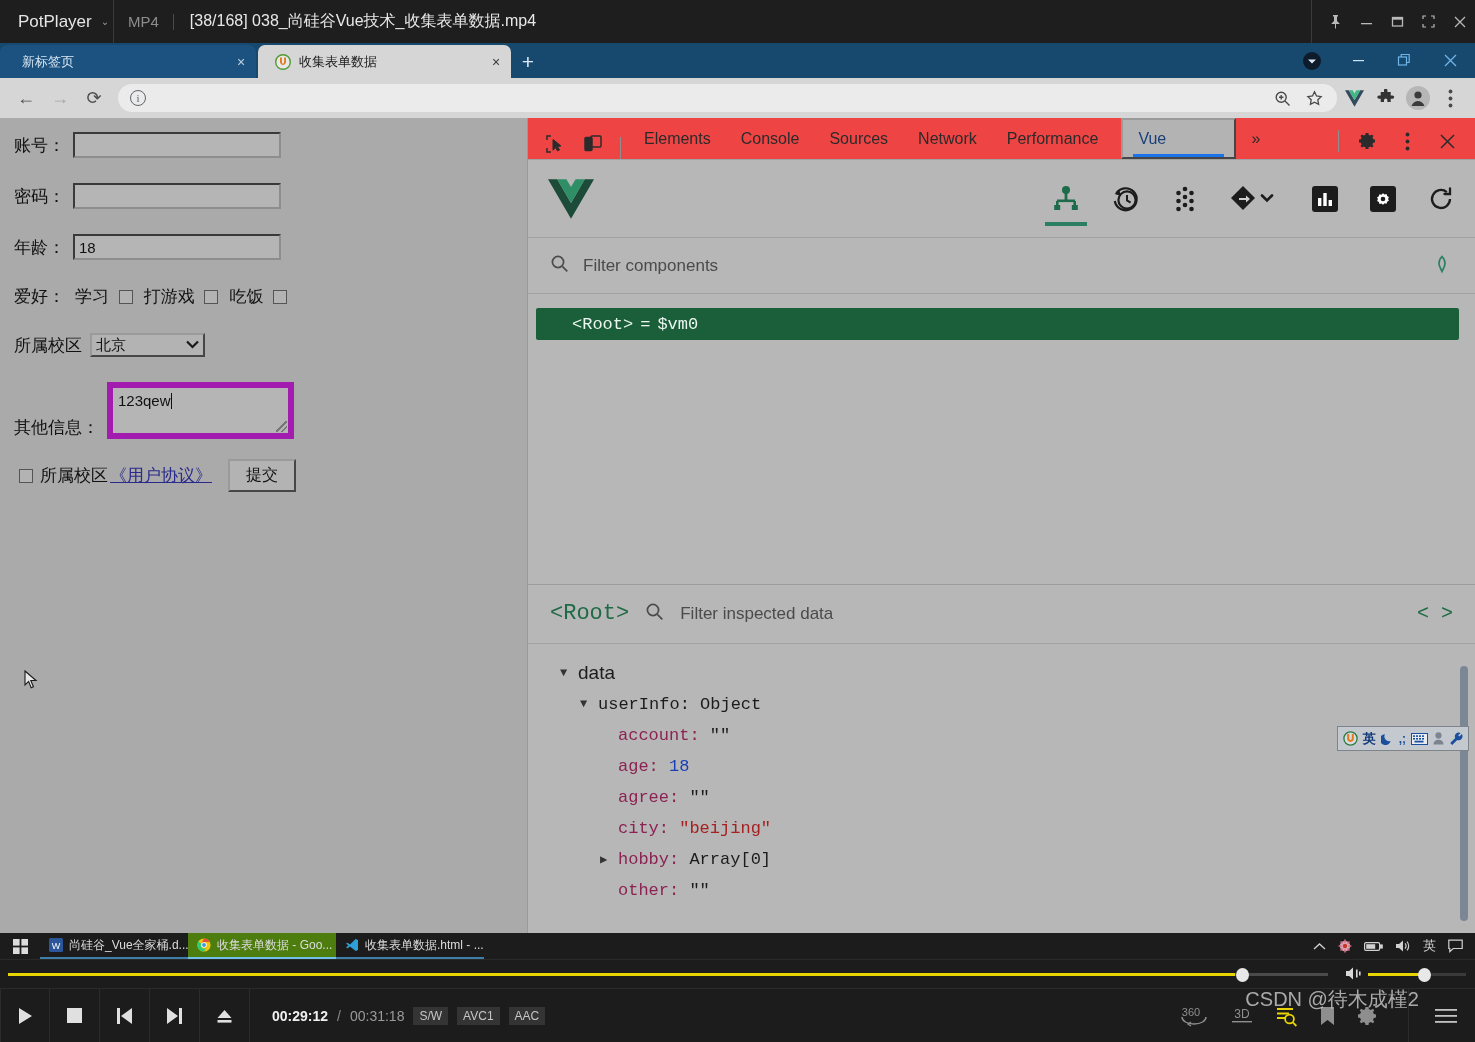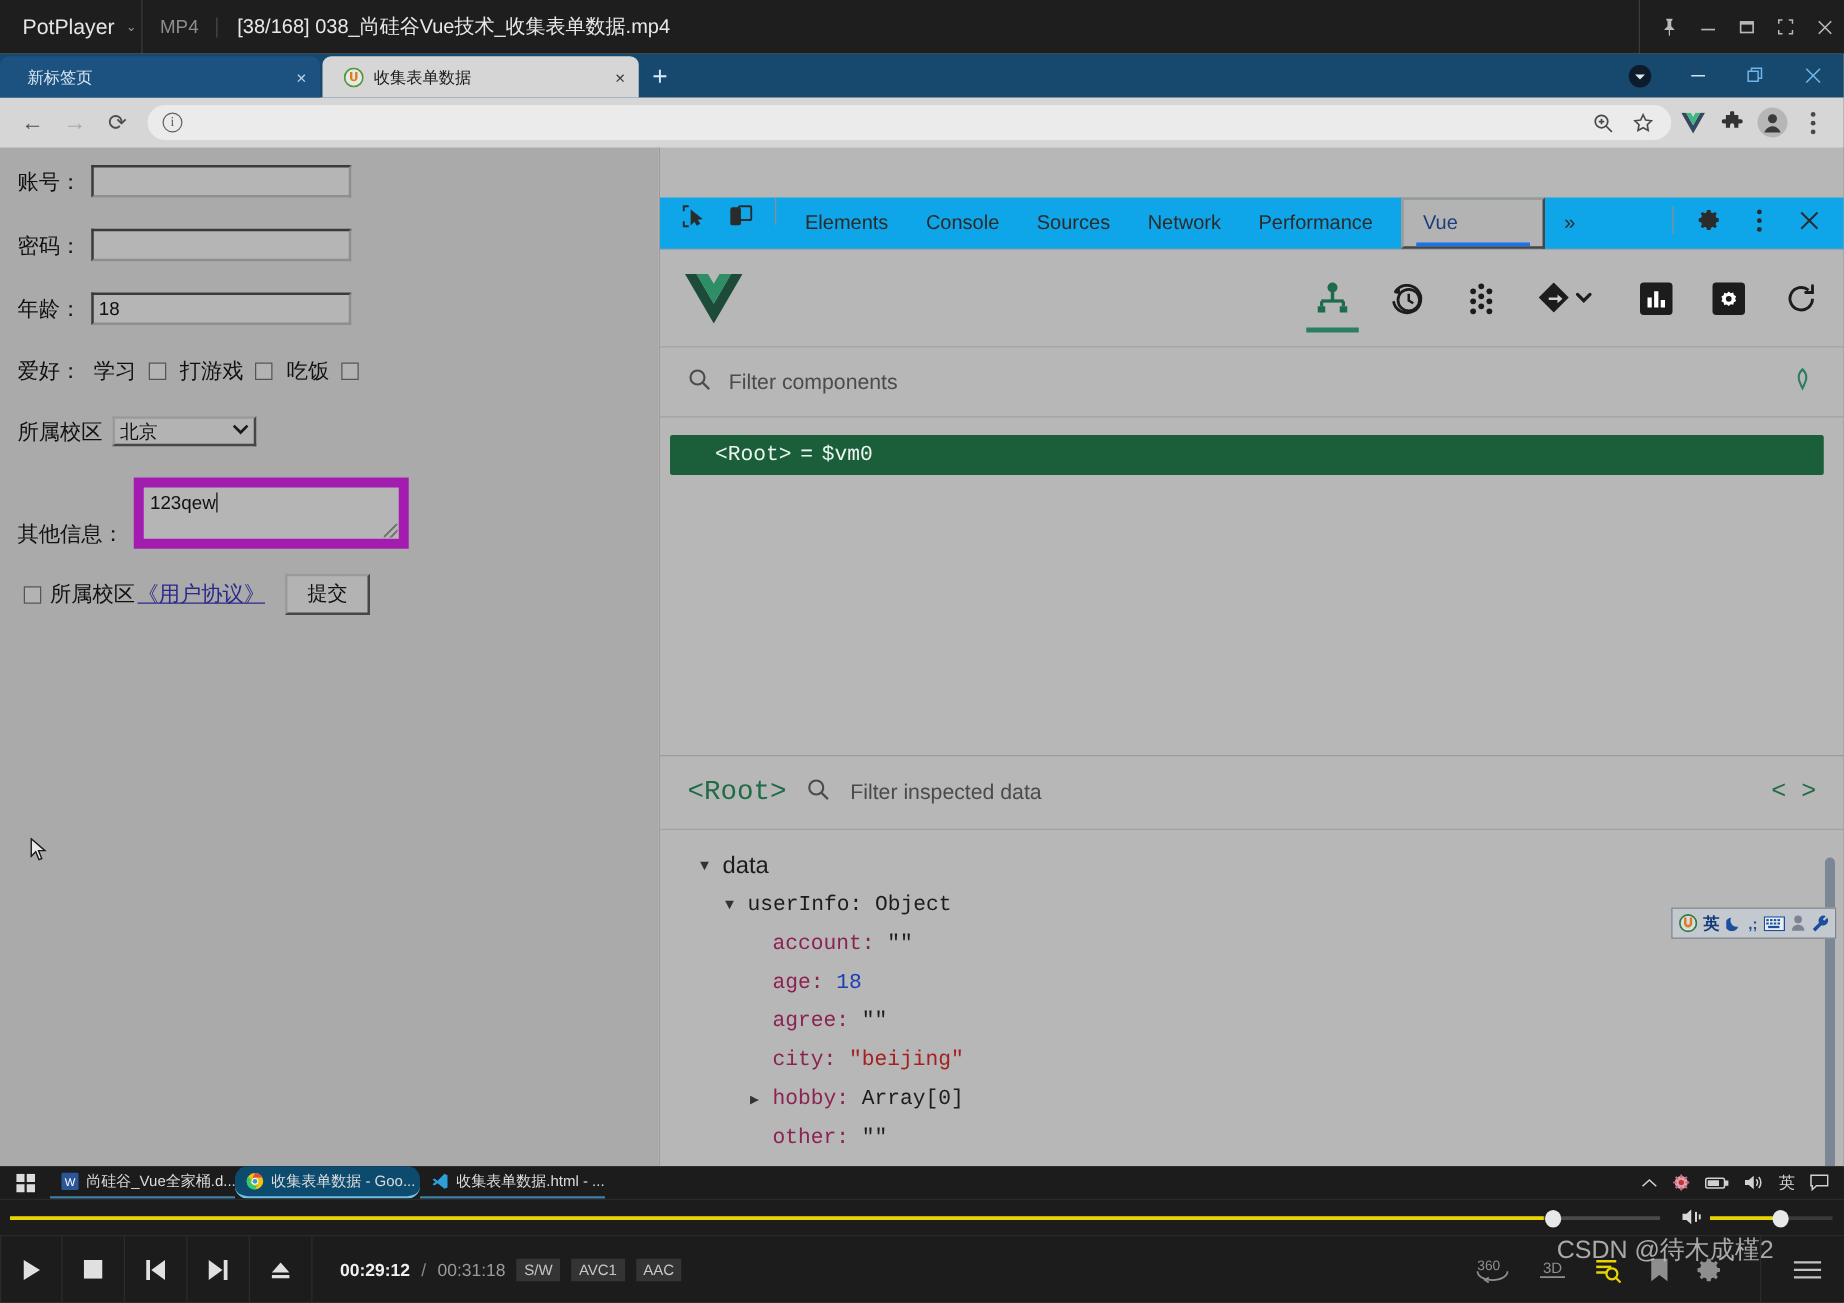--- a/index.html
+++ b/index.html
@@ -120,22 +120,22 @@
   }
   .sel {
     margin-left: 8px; height: 24px; width: 115px;
     border: 2px outset #9a9a9a; background: #b3b3b3; font-size: 15px;
     display: flex; align-items: center; padding: 0 4px; color: #111;
     font-family: "Liberation Sans", sans-serif;
   }
   .sel .chev { margin-left: auto; font-size: 11px; }
   .ta-row { display: flex; align-items: flex-end; margin-bottom: 20px; }
   .ta {
-    width: 220px; height: 57px; margin-left: 8px;
-    border: 8px solid #a21caf; background: #b5b5b5; font-size: 15px;
+    width: 187px; height: 57px; margin-left: 8px;
+    border: 6px solid #a21caf; background: #b5b5b5; font-size: 15px;
     padding: 4px 5px; color: #111; position: relative;
     font-family: "Liberation Sans", sans-serif;
   }
   .ta .caret {
     display: inline-block; width: 1px; height: 16px; background: #111;
     vertical-align: -3px;
   }
   .ta .resize {
     position: absolute; right: 1px; bottom: 1px; width: 11px; height: 11px;
     background: linear-gradient(135deg, transparent 45%, #777 45%, #777 55%, transparent 55%,
@@ -151,22 +151,22 @@
   .cursor-arrow {
     position: absolute; left: 24px; top: 552px; width: 14px; height: 20px; pointer-events: none;
   }
 
   
   .devtools {
     flex: 1; background: #b7b7b7; display: flex; flex-direction: column;
     border-left: 1px solid #9a9a9a;
   }
   .dt-tabbar {
-    height: 42px; display: flex; align-items: flex-start; padding-left: 8px;
-    border-bottom: 1px solid #a2a2a2; background: #0ea5e9; margin-top: 40px;
+    height: 42px; display: flex; align-items: flex-end; padding-left: 8px;
+    border-bottom: 1px solid #a2a2a2; background: #ef4444;
   }
   .dt-ic { width: 38px; height: 30px; display: flex; align-items: center; justify-content: center; }
   .dt-vdiv { width: 1px; height: 22px; background: #8f8f8f; margin: 0 8px; }
   .dt-tab {
     padding: 0 15px; height: 41px; display: flex; align-items: center;
     font-size: 16px; color: #2b2b2b; position: relative;
   }
   .dt-tab.sel { color: #1a3f7a; }
   .dt-tab.sel::after {
     content: ''; position: absolute; left: 10px; right: 10px; bottom: 0; height: 3px; background: #1a73e8;
@@ -242,21 +242,21 @@
   
   .taskbar {
     position: absolute; left: 0; top: 933px; width: 1475px; height: 26px;
     background: #1c1c1c; display: flex; align-items: center; color: #dcdcdc; font-size: 12px;
   }
   .tb-start { width: 40px; display: flex; align-items: center; justify-content: center; }
   .tb-item {
     height: 26px; display: flex; align-items: center; gap: 6px; padding: 0 8px;
     border-bottom: 2px solid #3d7fa8; max-width: 148px; white-space: nowrap; overflow: hidden;
   }
-  .tb-item.act { background: #0c4a6e; border-bottom-color: #6fc1e8; border-radius: 10px; }
+  .tb-item.act { background: #4d7c0f; border-bottom-color: #6fc1e8; }
   .tb-fav { width: 15px; height: 15px; flex: none; display: flex; align-items: center; justify-content: center; font-size: 10px; }
   .tb-right { margin-left: auto; display: flex; align-items: center; gap: 12px; padding-right: 12px; }
   .tb-ric { display: flex; align-items: center; justify-content: center; color: #d0d0d0; font-size: 13px; }
 
   
   .pp-ctrl {
     position: absolute; left: 0; top: 959px; width: 1475px; height: 105px;
     background: #1c1c1c; border-top: 1px solid #2a2a2a;
   }
   .seekrow { position: relative; height: 28px; }

